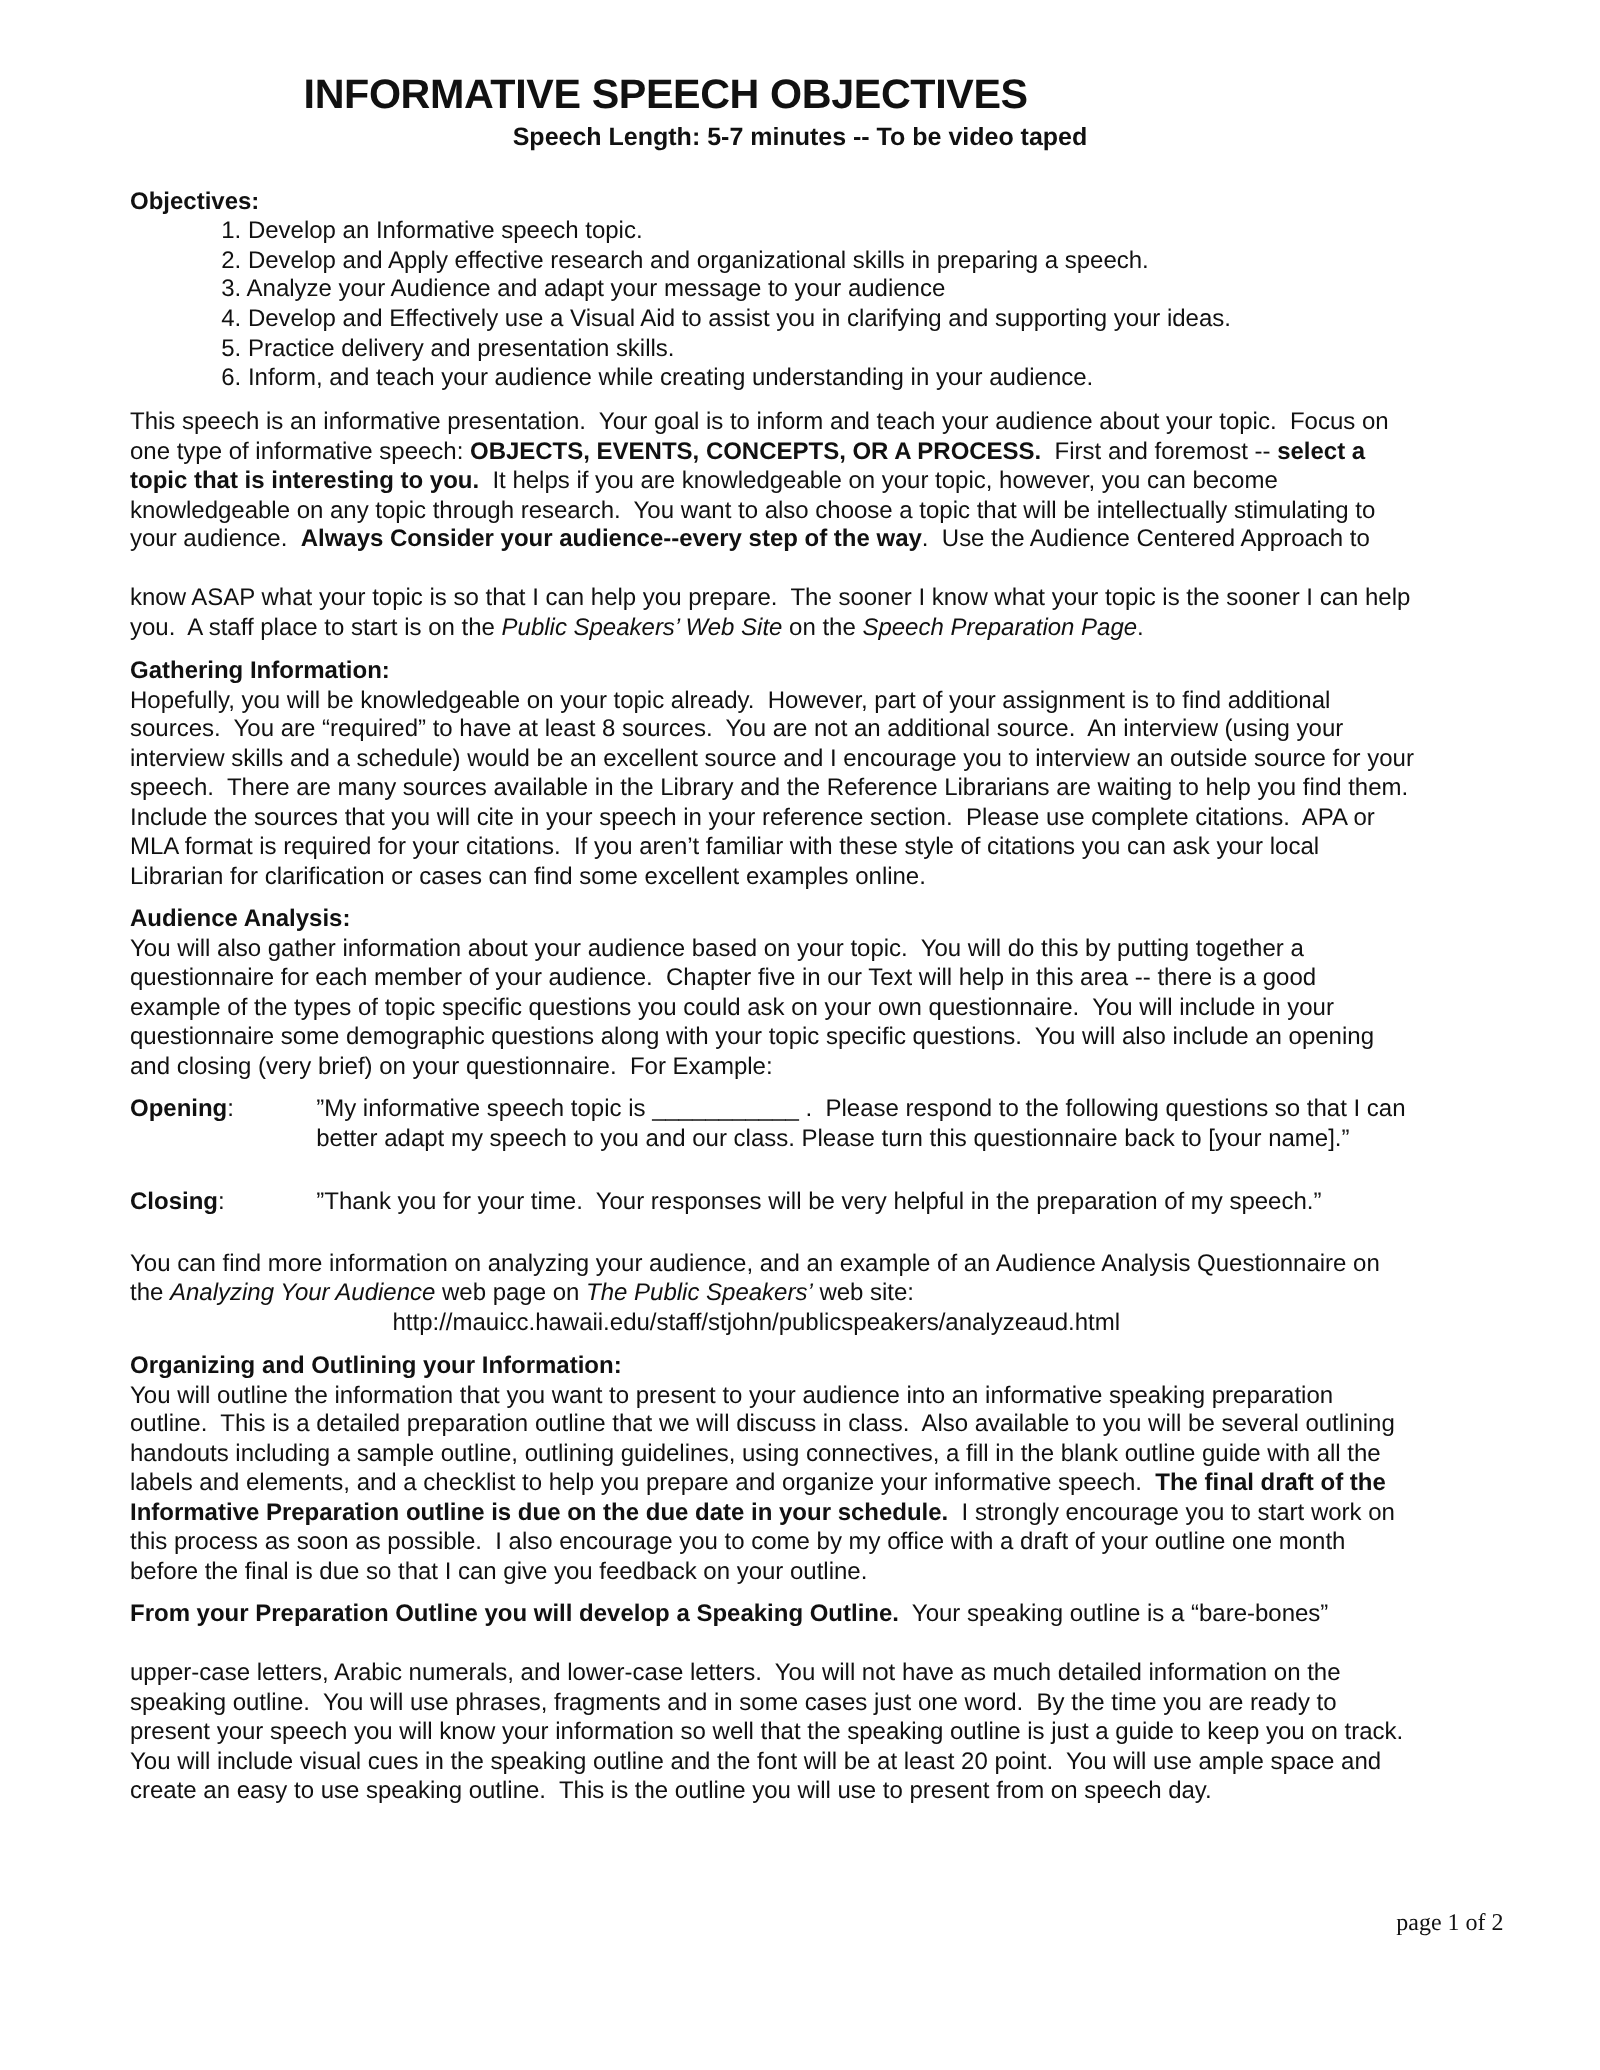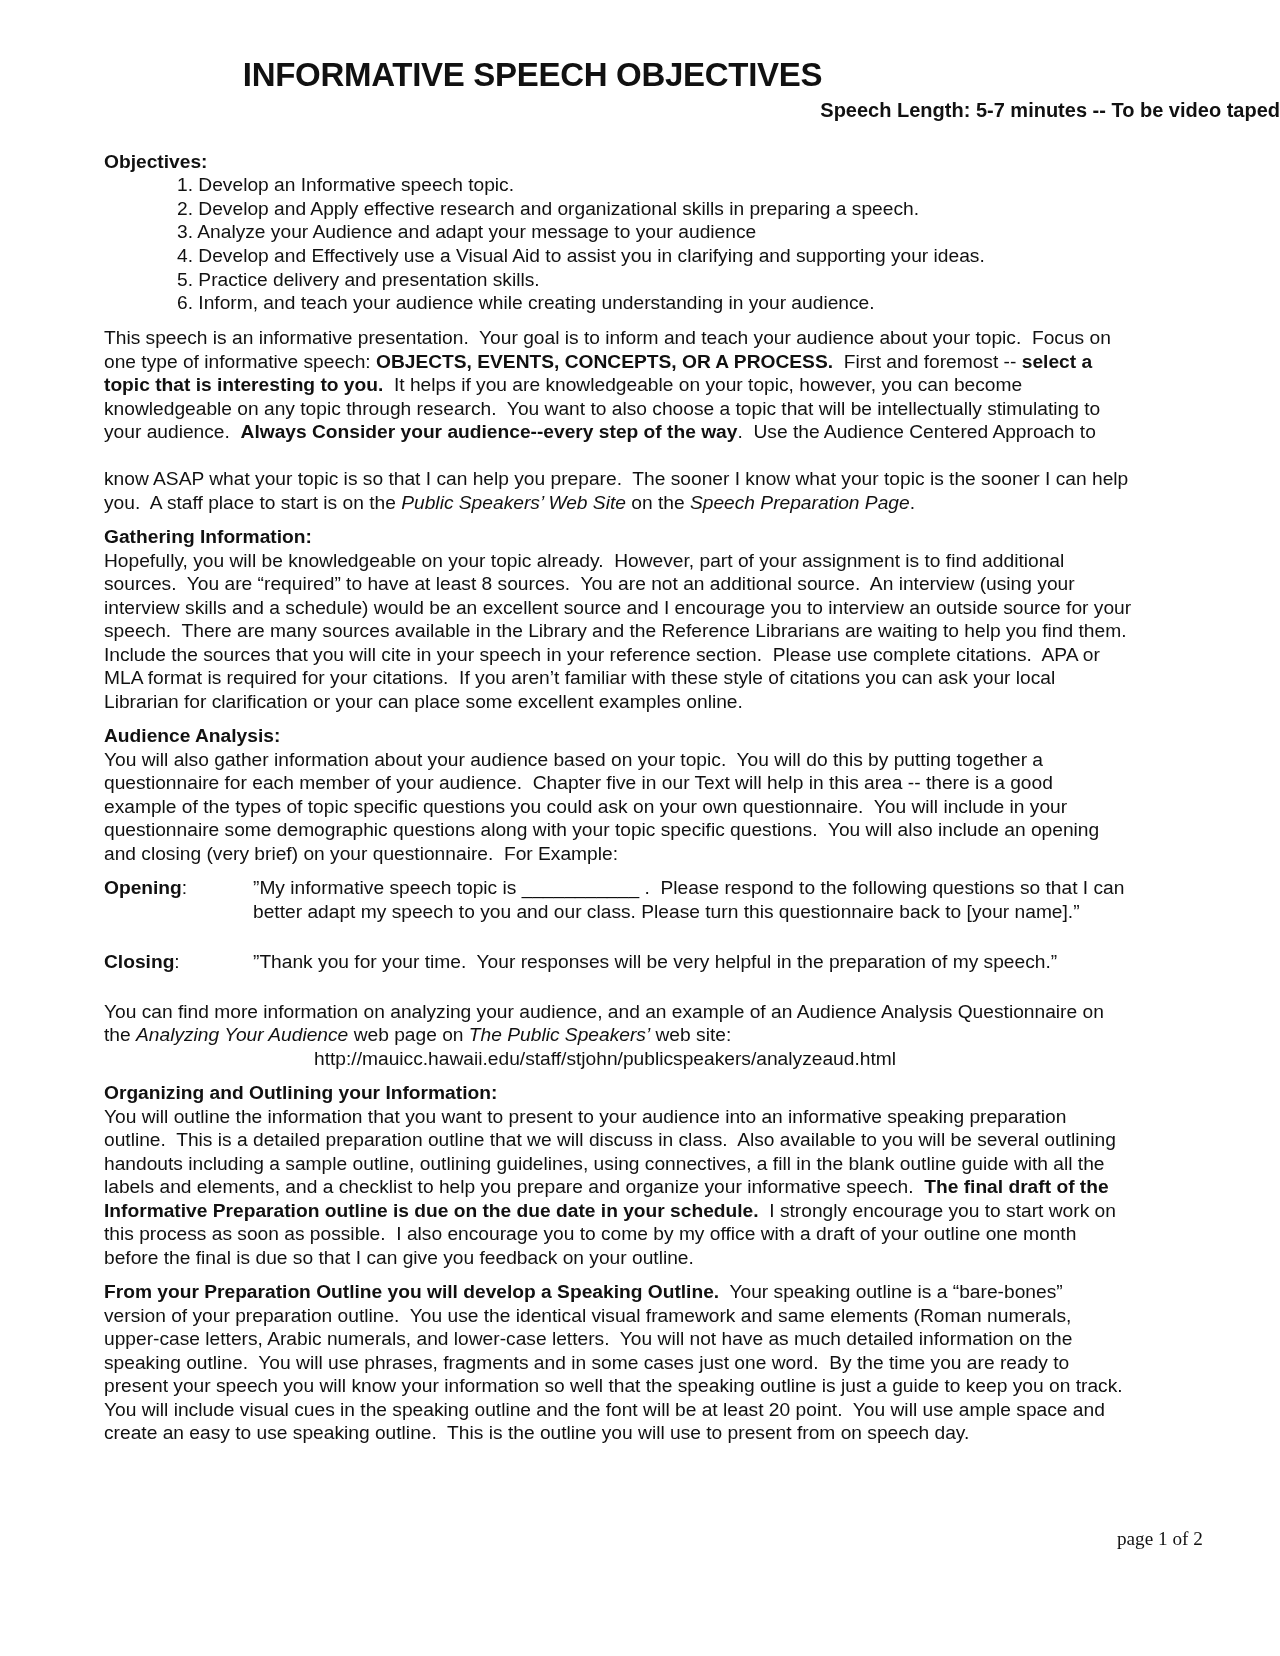--- a/index.html
+++ b/index.html
@@ -1,21 +1,21 @@
 <!DOCTYPE html>
 <html><head>
 <meta charset="utf-8">
 <style>
   html, body { margin:0; padding:0; background:#ffffff; }
   body { width:1280px; height:1656px; position:relative; overflow:hidden;
          font-family:"Liberation Sans", sans-serif; color:#111; }
   .page { position:absolute; left:0; top:0; width:1280px; height:1656px; }
   .title { position:absolute; left:0; width:1065px; top:56px; text-align:center;
            font-weight:bold; font-size:33px; letter-spacing:-0.3px; }
-  .subtitle { position:absolute; left:0; width:1280px; top:99px; text-align:right;
+  .subtitle { position:absolute; left:0; width:1280px; top:99px; text-align:center;
               font-weight:bold; font-size:20px; }
   .line { position:absolute; left:104px; font-size:19.2px; white-space:pre; line-height:24px; }
   .ind { left:177px; }
   .lbl { left:104px; font-weight:bold; }
   .q { left:253px; }
   .url { left:314px; }
   .pagenum { position:absolute; left:1117px; top:1528px; font-size:19.2px;font-family:Liberation Serif, serif; }
   b { font-weight:bold; }
   i { font-style:italic; }
 </style>
@@ -43,21 +43,21 @@
   <div class="line" style="top:467px">know ASAP what your topic is so that I can help you prepare.  The sooner I know what your topic is the sooner I can help</div>
   <div class="line" style="top:491px"><span>you.  A staff place to start is on the </span><i>Public Speakers’ Web Site</i><span> on the </span><i>Speech Preparation Page</i><span>.</span></div>
 
   <div class="line lbl" style="top:525px">Gathering Information:</div>
   <div class="line" style="top:549px">Hopefully, you will be knowledgeable on your topic already.  However, part of your assignment is to find additional</div>
   <div class="line" style="top:572px">sources.  You are “required” to have at least 8 sources.  You are not an additional source.  An interview (using your</div>
   <div class="line" style="top:596px">interview skills and a schedule) would be an excellent source and I encourage you to interview an outside source for your</div>
   <div class="line" style="top:619px">speech.  There are many sources available in the Library and the Reference Librarians are waiting to help you find them.</div>
   <div class="line" style="top:643px">Include the sources that you will cite in your speech in your reference section.  Please use complete citations.  APA or</div>
   <div class="line" style="top:666px">MLA format is required for your citations.  If you aren’t familiar with these style of citations you can ask your local</div>
-  <div class="line" style="top:690px">Librarian for clarification or your can place some excellent examples online.</div>
+  <div class="line" style="top:690px">Librarian for clarification or cases can find some excellent examples online.</div>
 
   <div class="line lbl" style="top:724px">Audience Analysis:</div>
   <div class="line" style="top:748px">You will also gather information about your audience based on your topic.  You will do this by putting together a</div>
   <div class="line" style="top:771px">questionnaire for each member of your audience.  Chapter five in our Text will help in this area -- there is a good</div>
   <div class="line" style="top:795px">example of the types of topic specific questions you could ask on your own questionnaire.  You will include in your</div>
   <div class="line" style="top:818px">questionnaire some demographic questions along with your topic specific questions.  You will also include an opening</div>
   <div class="line" style="top:842px">and closing (very brief) on your questionnaire.  For Example:</div>
 
   <div class="line" style="top:876px"><b>Opening</b><span>:</span></div>
   <div class="line q" style="top:876px">”My informative speech topic is ___________ .  Please respond to the following questions so that I can</div>
@@ -73,21 +73,20 @@
   <div class="line lbl" style="top:1081px">Organizing and Outlining your Information:</div>
   <div class="line" style="top:1105px">You will outline the information that you want to present to your audience into an informative speaking preparation</div>
   <div class="line" style="top:1128px">outline.  This is a detailed preparation outline that we will discuss in class.  Also available to you will be several outlining</div>
   <div class="line" style="top:1152px">handouts including a sample outline, outlining guidelines, using connectives, a fill in the blank outline guide with all the</div>
   <div class="line" style="top:1175px"><span>labels and elements, and a checklist to help you prepare and organize your informative speech.  </span><b>The final draft of the</b></div>
   <div class="line" style="top:1199px"><b>Informative Preparation outline is due on the due date in your schedule.</b><span>  I strongly encourage you to start work on</span></div>
   <div class="line" style="top:1222px">this process as soon as possible.  I also encourage you to come by my office with a draft of your outline one month</div>
   <div class="line" style="top:1246px">before the final is due so that I can give you feedback on your outline.</div>
 
   <div class="line" style="top:1280px"><b>From your Preparation Outline you will develop a Speaking Outline.</b><span>  Your speaking outline is a “bare-bones”</span></div>
-  <div class="line" style="top:1304px">version of your preparation outline.  You use the identical visual framework and same elements (Roman numerals,</div>
   <div class="line" style="top:1327px">upper-case letters, Arabic numerals, and lower-case letters.  You will not have as much detailed information on the</div>
   <div class="line" style="top:1351px">speaking outline.  You will use phrases, fragments and in some cases just one word.  By the time you are ready to</div>
   <div class="line" style="top:1374px">present your speech you will know your information so well that the speaking outline is just a guide to keep you on track.</div>
   <div class="line" style="top:1398px">You will include visual cues in the speaking outline and the font will be at least 20 point.  You will use ample space and</div>
   <div class="line" style="top:1421px">create an easy to use speaking outline.  This is the outline you will use to present from on speech day.</div>
 
   <div class="pagenum">page 1 of 2</div>
 </div>
 
 </body></html>

